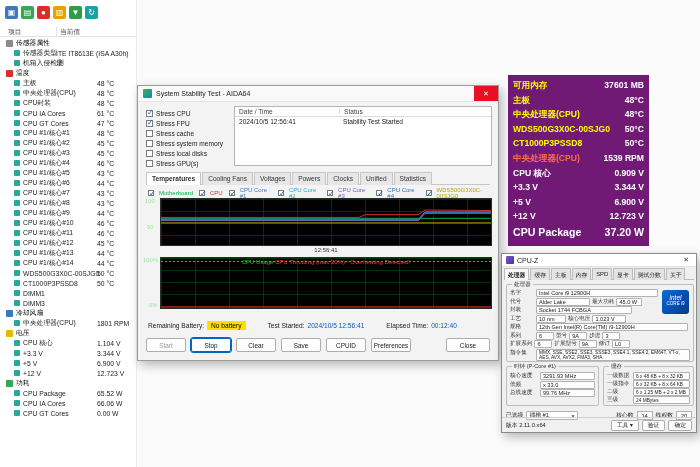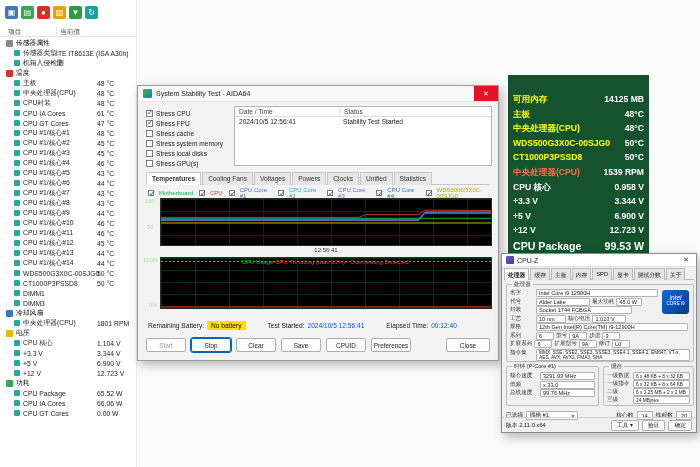--- a/index.html
+++ b/index.html
@@ -60,21 +60,21 @@
   .sst-info { position:absolute; left:10px; top:233px; right:8px; height:13px; display:flex; align-items:center; font-size:6.6px; color:#222; }
   .badge-batt { background:#ffdf00; color:#000; padding:1px 4px; margin-left:3px; }
   .info-gap { width:22px; } .blue-val { color:#0a57c9; margin-left:3px; }
   .sst-buttons { position:absolute; left:8px; top:252px; display:flex; gap:5px; }
   .sst-btn { width:40px; height:14px; font-size:6.4px; font-family:inherit; background:#fdfdfd; border:1px solid #adadad; border-radius:2px; color:#222; }
   .sst-btn[data-state="disabled"] { color:#9a9a9a; }
   .sst-btn[data-state="focused"] { border:1px solid #0067c0; outline:1px solid #0067c0; }
   .sst-close-btn { position:absolute; right:8px; top:252px; width:44px; height:14px; font-size:6.4px; font-family:inherit; background:#fdfdfd; border:1px solid #adadad; border-radius:2px; color:#222; }
 
   
-  .osd { position:absolute; left:508px; top:75px; width:141px; background:#14532d; padding:18px 0 4px 0; }
+  .osd { position:absolute; left:508px; top:75px; width:141px; background:#701a75; padding:4px 0 4px 0; }
   .osd-row { position:relative; height:14.6px; font-weight:bold; font-size:8.6px; }
   .osd-row[data-large="true"] { font-size:10.6px; height:17px; }
   .osd-label { position:absolute; left:5px; top:1px; white-space:nowrap; }
   .osd-value { position:absolute; right:5px; top:1px; white-space:nowrap; }
 
   
   .cpuz { position:absolute; left:501px; top:253px; width:196px; height:180px; background:#f0f0f0; border:1px solid #8a8a8a; box-shadow:3px 4px 10px rgba(0,0,0,.28); font-size:5.6px; color:#222; }
   .cpuz-titlebar { position:absolute; left:0; top:0; right:0; height:13px; background:#fff; border-bottom:1px solid #e2e2e2; display:flex; align-items:center; padding:0 4px; }
   .cpuz-app-icon { width:8px; height:8px; border-radius:1px; background:linear-gradient(135deg,#7a5bc7,#4a2e9e); margin-right:3px; }
   .cpuz-title { font-size:7px; color:#222; }
@@ -537,21 +537,21 @@
 
         <button class="sst-btn">Preferences</button>
       </div>
     <button class="sst-close-btn">Close</button>
   </div>
 
   <div class="osd">
 
       <div class="osd-row">
         <span class="osd-label" style="color: rgb(255, 255, 0);">可用内存</span>
-        <span class="osd-value" style="color: rgb(255, 255, 255);">14125 MB</span>
+        <span class="osd-value" style="color: rgb(255, 255, 255);">37601 MB</span>
       </div>
 
       <div class="osd-row">
         <span class="osd-label" style="color: rgb(255, 255, 0);">主板</span>
         <span class="osd-value" style="color: rgb(255, 255, 255);">48°C</span>
       </div>
 
       <div class="osd-row">
         <span class="osd-label" style="color: rgb(255, 255, 0);">中央处理器(CPU)</span>
         <span class="osd-value" style="color: rgb(255, 255, 255);">48°C</span>
@@ -567,41 +567,41 @@
         <span class="osd-value" style="color: rgb(255, 255, 255);">50°C</span>
       </div>
 
       <div class="osd-row">
         <span class="osd-label" style="color: rgb(255, 106, 77);">中央处理器(CPU)</span>
         <span class="osd-value" style="color: rgb(255, 255, 255);">1539 RPM</span>
       </div>
 
       <div class="osd-row">
         <span class="osd-label" style="color: rgb(255, 255, 255);">CPU 核心</span>
-        <span class="osd-value" style="color: rgb(255, 255, 255);">0.958 V</span>
+        <span class="osd-value" style="color: rgb(255, 255, 255);">0.909 V</span>
       </div>
 
       <div class="osd-row">
         <span class="osd-label" style="color: rgb(255, 255, 255);">+3.3 V</span>
         <span class="osd-value" style="color: rgb(255, 255, 255);">3.344 V</span>
       </div>
 
       <div class="osd-row">
         <span class="osd-label" style="color: rgb(255, 255, 255);">+5 V</span>
         <span class="osd-value" style="color: rgb(255, 255, 255);">6.900 V</span>
       </div>
 
       <div class="osd-row">
         <span class="osd-label" style="color: rgb(255, 255, 255);">+12 V</span>
         <span class="osd-value" style="color: rgb(255, 255, 255);">12.723 V</span>
       </div>
 
       <div class="osd-row" data-large="true">
         <span class="osd-label" style="color: rgb(255, 255, 255);">CPU Package</span>
-        <span class="osd-value" style="color: rgb(255, 255, 255);">99.53 W</span>
+        <span class="osd-value" style="color: rgb(255, 255, 255);">37.20 W</span>
       </div>
     </div>
 
   <div class="cpuz">
     <div class="cpuz-titlebar">
       <span class="cpuz-app-icon"></span>
       <span class="cpuz-title">CPU-Z</span>
       <span class="cpuz-close">✕</span>
     </div>
 

